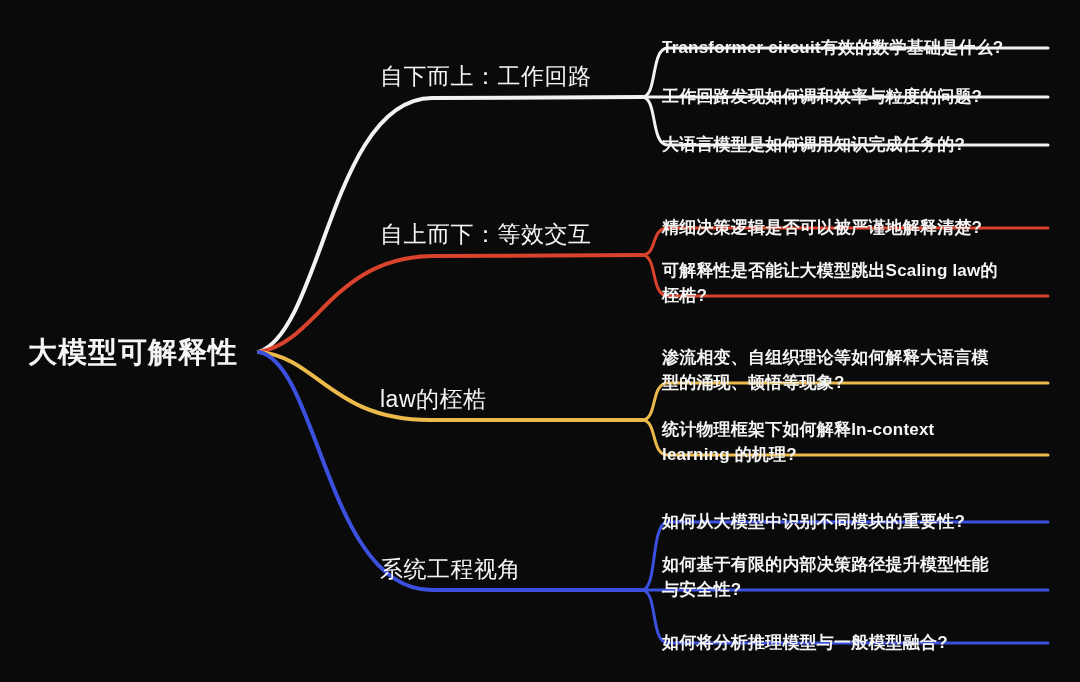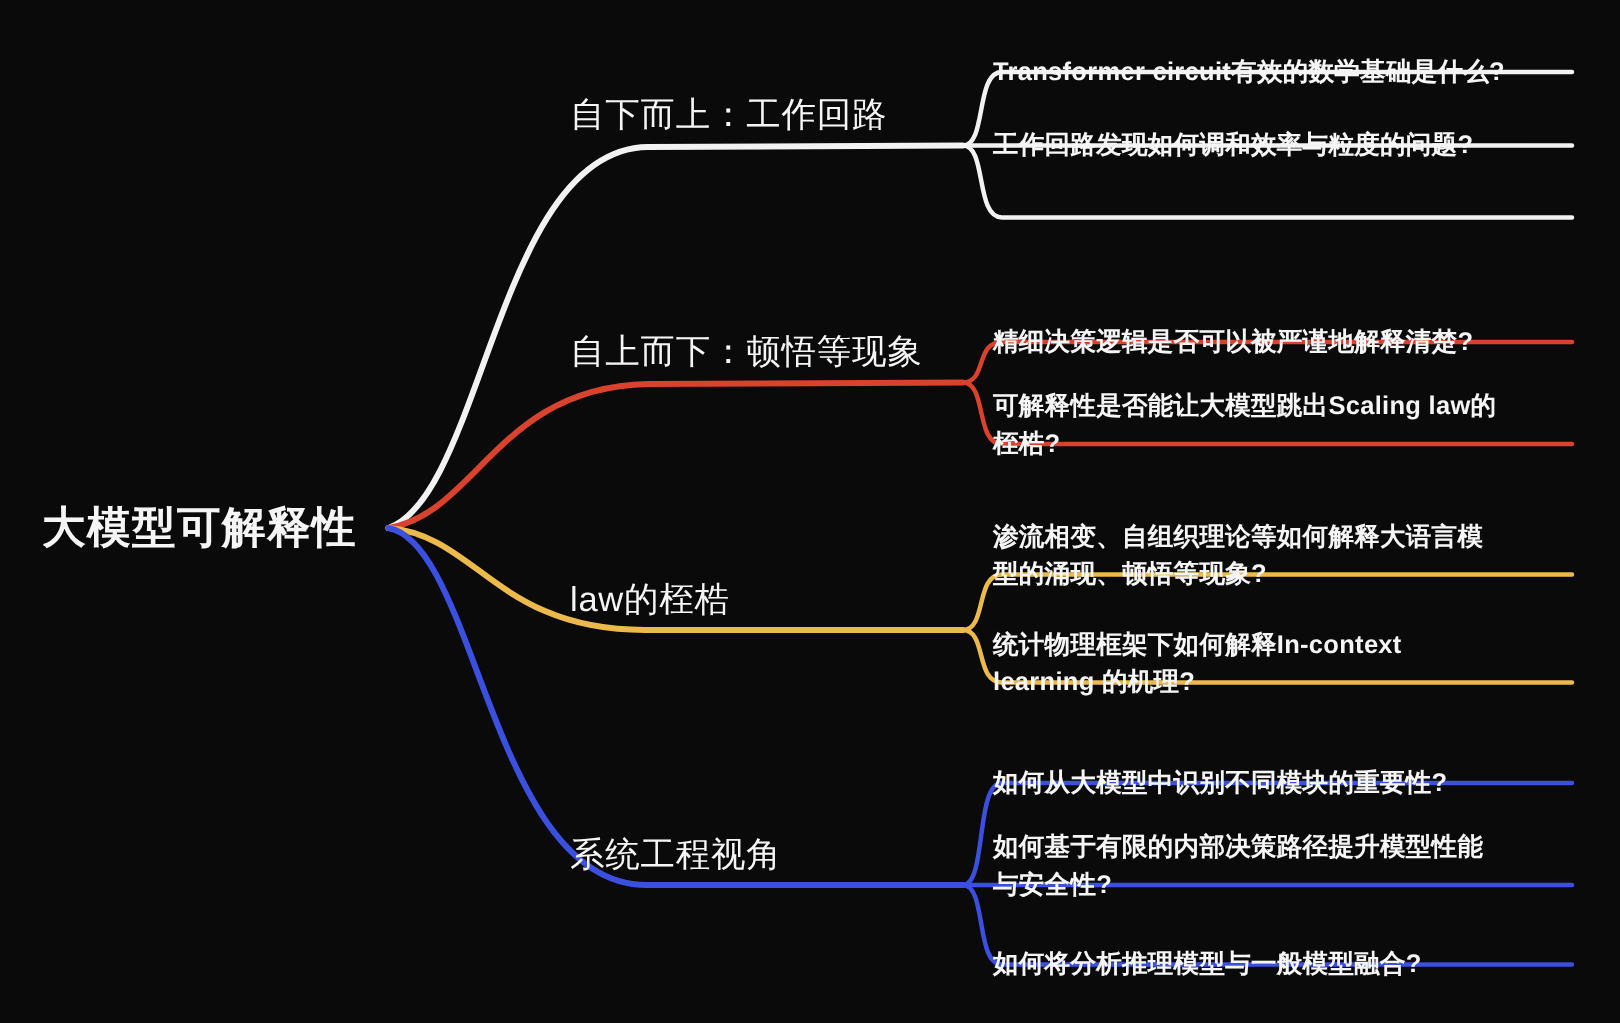--- a/index.html
+++ b/index.html
@@ -72,26 +72,27 @@
 
     <path stroke-width="4" d="M259,352 C318,363 328,591 432,590 L642,590" stroke="#3b50de"></path>
     <path stroke-width="3" d="M642,590 C658,590 650,522 668,522 L1048,522" stroke="#3b50de"></path>
     <path stroke-width="3" d="M642,590 L1048,590" stroke="#3b50de"></path>
     <path stroke-width="3" d="M642,590 C658,590 650,643 668,643 L1048,643" stroke="#3b50de"></path>
   </svg>
 
   <div class="root-label">大模型可解释性</div>
 
   <div class="branch-label" style="top:63px">自下而上：工作回路</div>
-  <div class="branch-label" style="top:221px">自上而下：顿悟等现象</div>
+  <div class="branch-label" style="top:221px">自上而下：等效交互</div>
   <div class="branch-label" style="top:386px">law的桎梏</div>
   <div class="branch-label" style="top:556px">系统工程视角</div>
 
   <div class="leaf" style="top:19px">Transformer circuit有效的数学基础是什么?</div>
   <div class="leaf" style="top:68px">工作回路发现如何调和效率与粒度的问题?</div>
+  <div class="leaf" style="top:116px">大语言模型是如何调用知识完成任务的?</div>
 
   <div class="leaf" style="top:199px">精细决策逻辑是否可以被严谨地解释清楚?</div>
   <div class="leaf narrow" style="top:242px">可解释性是否能让大模型跳出Scaling law的桎梏?</div>
 
   <div class="leaf narrower" style="top:401px">统计物理框架下如何解释In-context learning 的机理?</div>
   <div class="leaf narrow" style="top:329px">渗流相变、自组织理论等如何解释大语言模型的涌现、顿悟等现象?</div>
 
   <div class="leaf" style="top:493px">如何从大模型中识别不同模块的重要性?</div>
   <div class="leaf narrow" style="top:536px">如何基于有限的内部决策路径提升模型性能与安全性?</div>
   <div class="leaf" style="top:614px">如何将分析推理模型与一般模型融合?</div>

